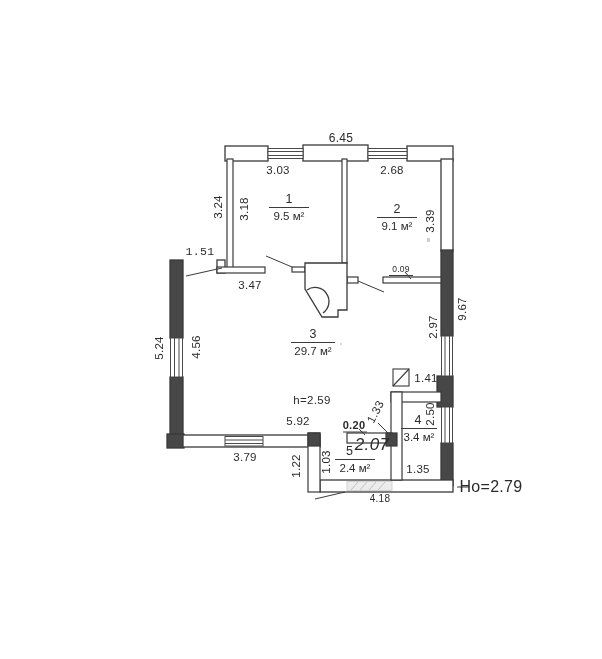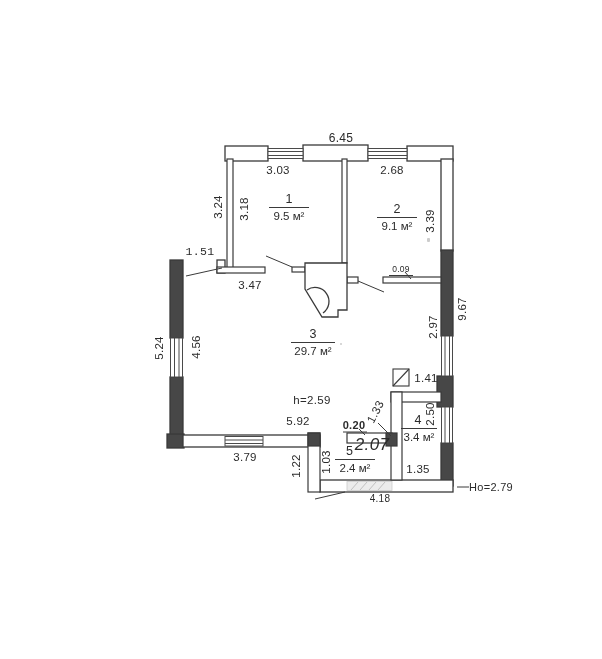--- a/index.html
+++ b/index.html
@@ -170,19 +170,19 @@
         <span class="num" style="text-indent: -2px;">4</span>
         <span class="area">3.4 м²</span>
       </div>
       <div class="room" style="left: 355px; top: 445px; width: 40px; transform: translateX(-50%);">
         <span class="num" style="text-indent: -11px;">5</span>
         <span class="area">2.4 м²</span>
       </div>
     </div>
   <div id="note-layer">
       <div class="dim" style="left: 312px; top: 401px; font-size: 11.5px; transform: translate(-50%, -50%);">h=2.59</div>
-      <div class="dim" style="left: 491px; top: 487px; font-size: 11px; transform: translate(-50%, -50%);">Ho=2.79</div>
+      <div class="dim" style="left: 491px; top: 487px; font-size: 16px; transform: translate(-50%, -50%);">Ho=2.79</div>
     </div>
   <div id="speck-layer">
       <div class="speck" style="left: 427px; top: 238px; width: 3px; height: 4px; opacity: 0.5;"></div>
       <div class="speck" style="left: 340px; top: 343px; width: 2px; height: 2px; opacity: 0.5;"></div>
     </div>
 </div>
 
 </body></html>

